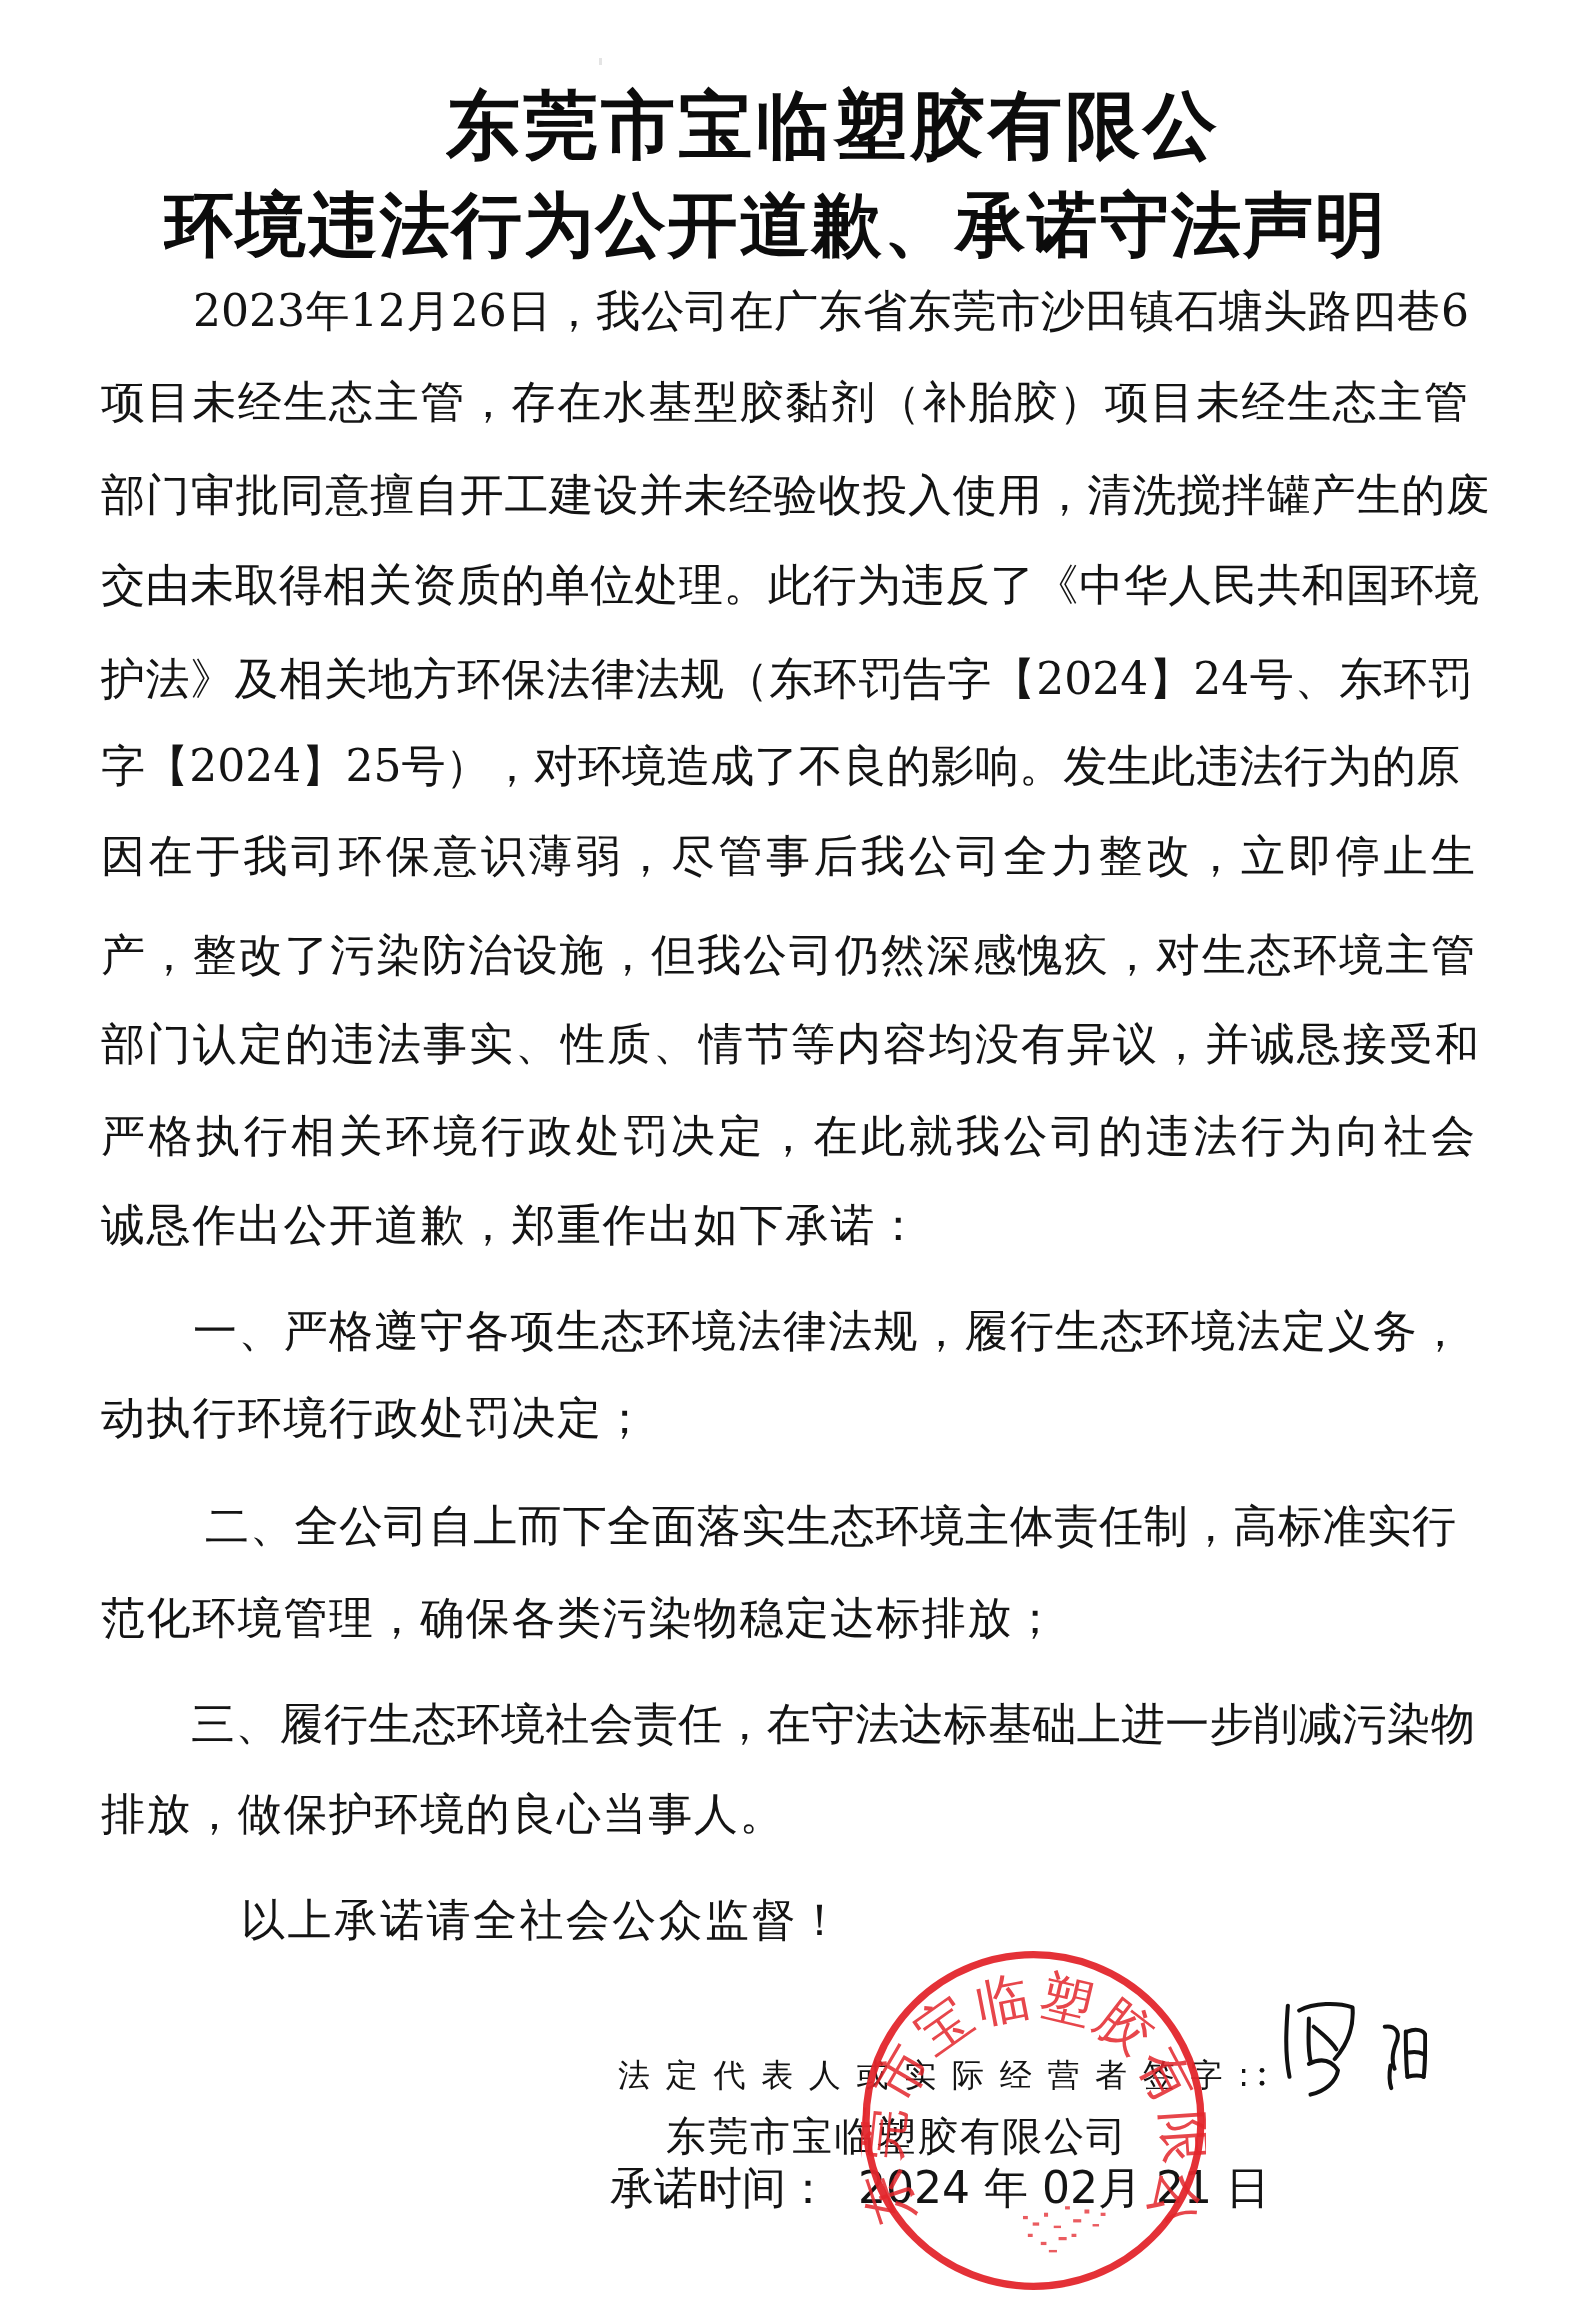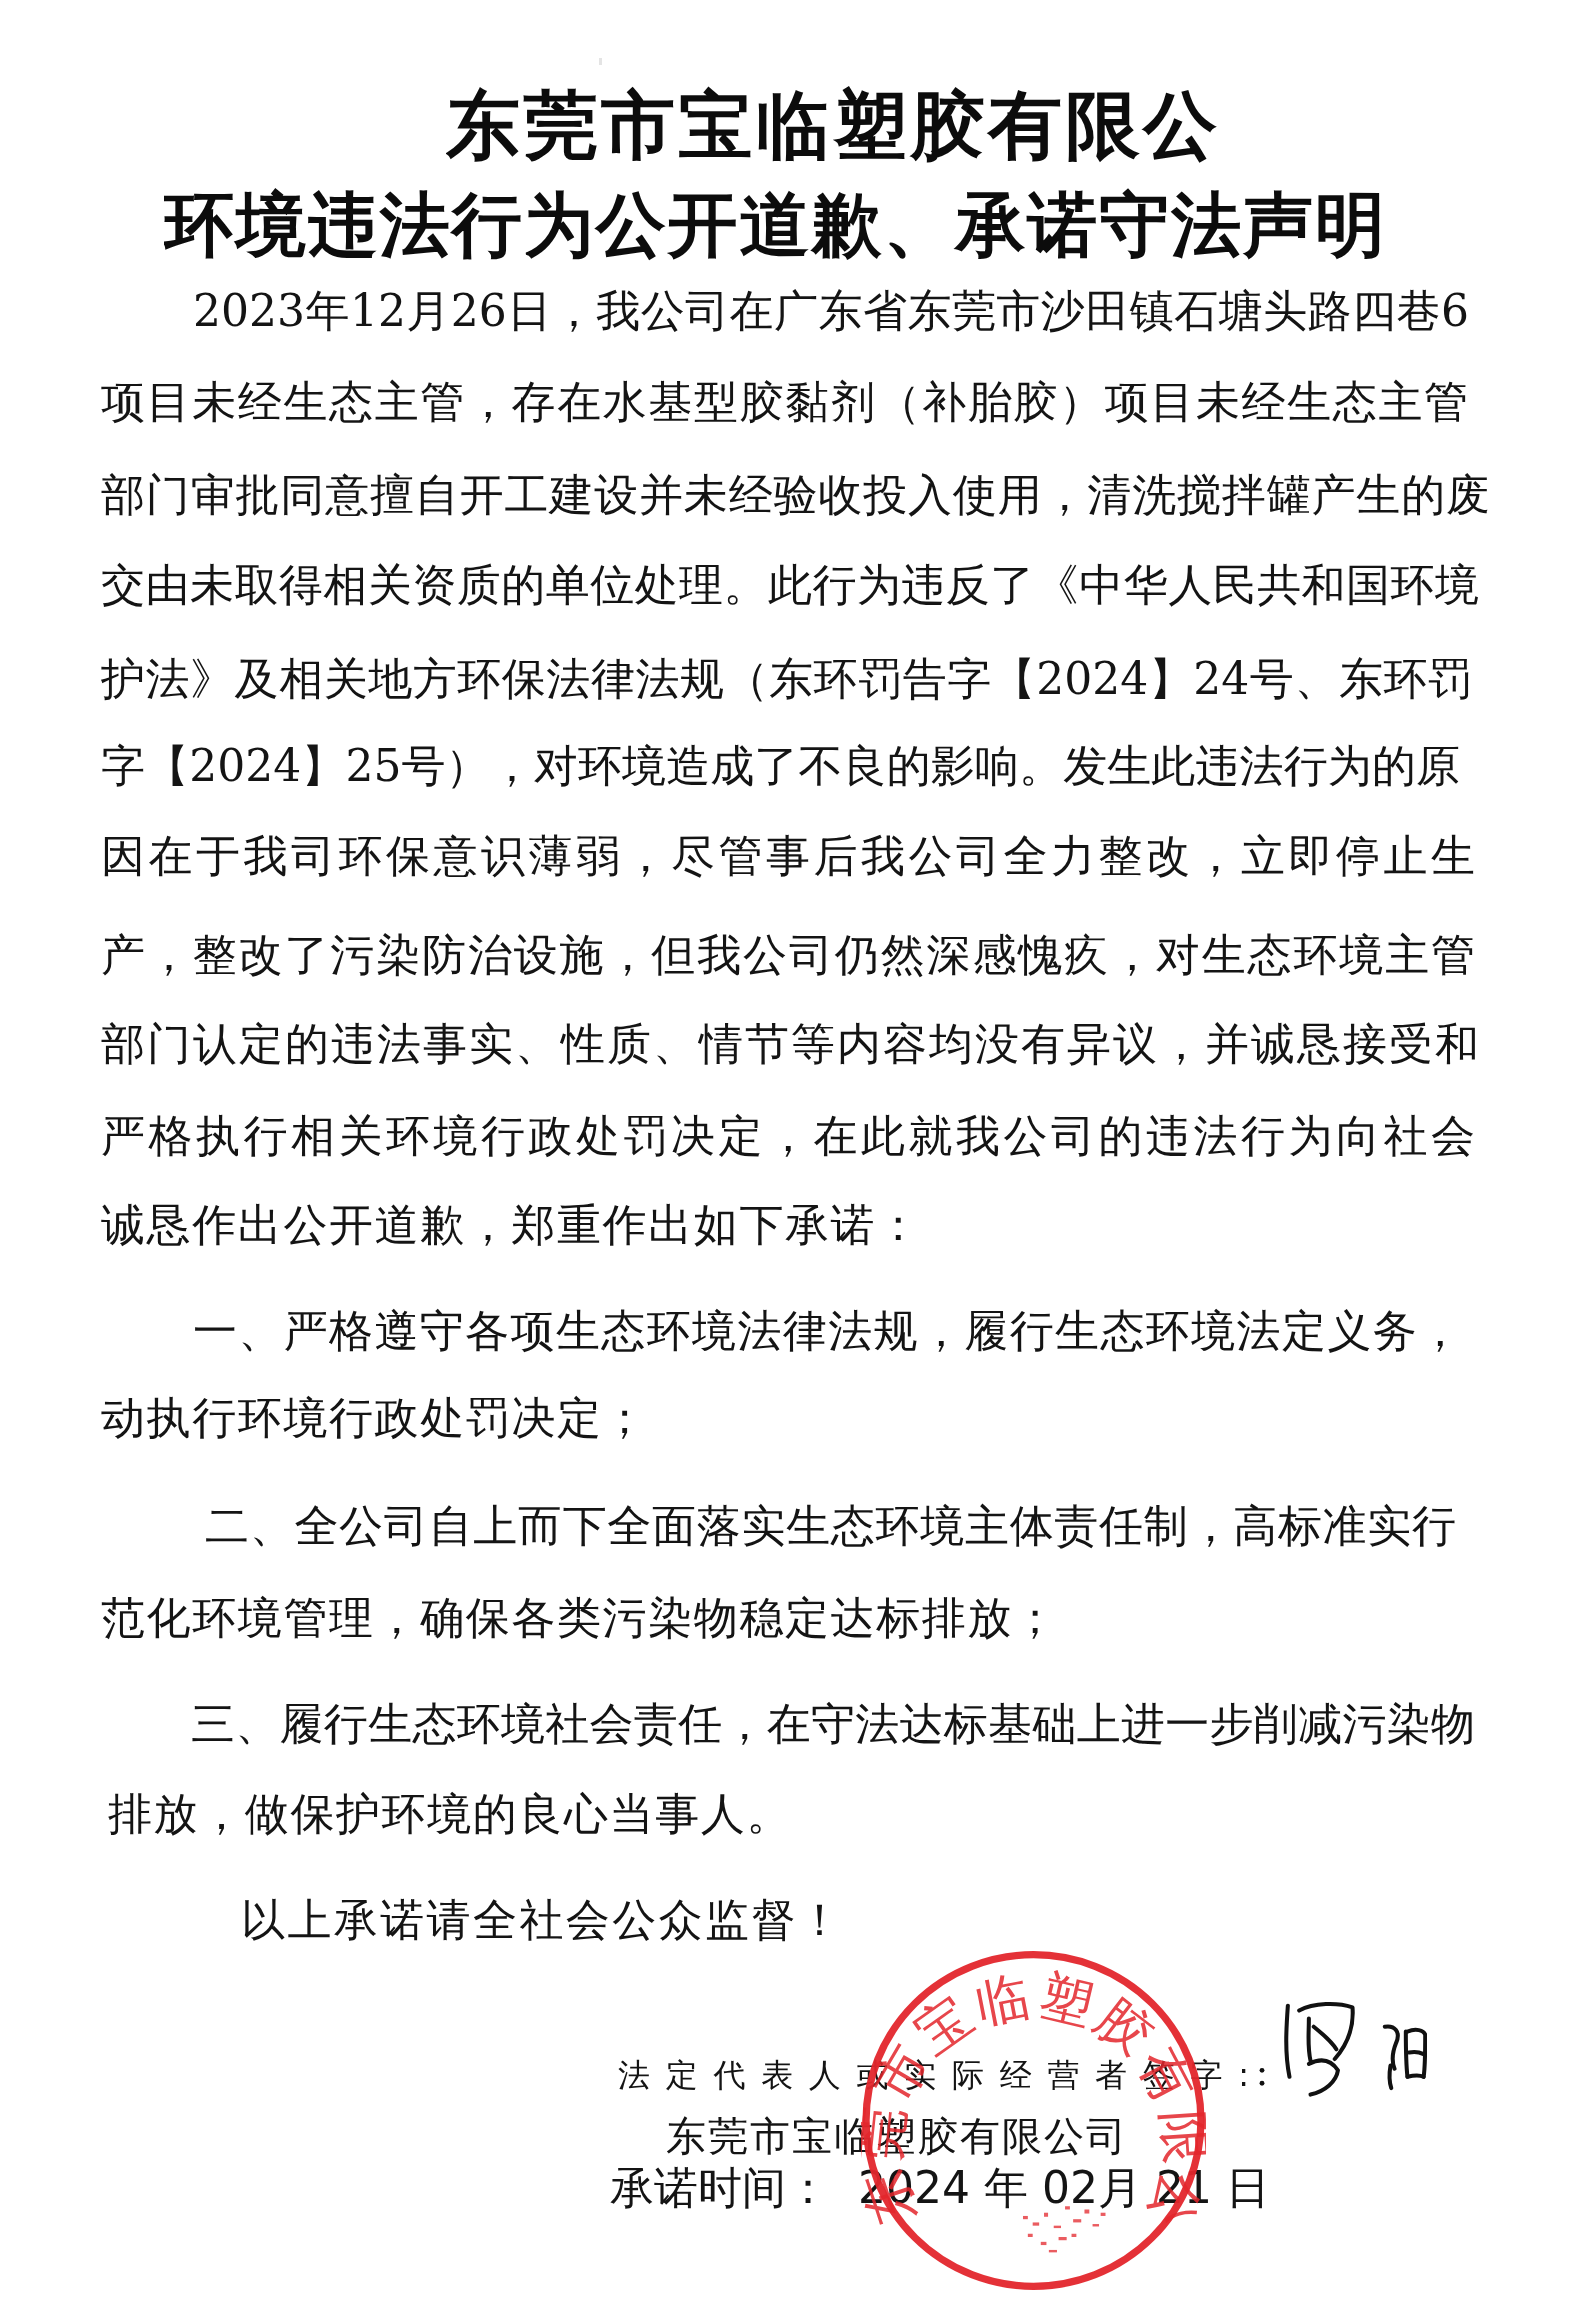--- a/index.html
+++ b/index.html
@@ -71,21 +71,21 @@
   <div class="line justify" style="left:101px; top:1110px; width:1374px;">严格执行相关环境行政处罚决定，在此就我公司的违法行为向社会</div>
   <div class="line natural" style="left:101px; top:1200px;font-family:Liberation Serif, serif;">诚恳作出公开道歉，郑重作出如下承诺：</div>
 
   <div class="line justify" style="left:193px; top:1305px; width:1269px;">一、严格遵守各项生态环境法律法规，履行生态环境法定义务，主</div>
   <div class="line natural" style="left:101px; top:1392px;">动执行环境行政处罚决定；</div>
 
   <div class="line justify" style="left:205px; top:1500px; width:1251px;">二、全公司自上而下全面落实生态环境主体责任制，高标准实行规</div>
   <div class="line natural" style="left:101px; top:1592px;">范化环境管理，确保各类污染物稳定达标排放；</div>
 
   <div class="line justify" style="left:191px; top:1698px; width:1284px;">三、履行生态环境社会责任，在守法达标基础上进一步削减污染物</div>
-  <div class="line natural" style="left:101px; top:1788px;margin-left:7px;">排放，做保护环境的良心当事人。</div>
+  <div class="line natural" style="left:101px; top:1788px;">排放，做保护环境的良心当事人。</div>
 
   <div class="line natural" style="left:241px; top:1894px; letter-spacing:2.4px;">以上承诺请全社会公众监督！</div>
 
   <div class="line justify sans" style="left:618px; top:2049px; width:631px; font-size:32px;">法定代表人或实际经营者签字:</div>
 
   <div class="signature">
     <svg width="170" height="101" viewBox="0 0 210 125">
       <g fill="none" stroke="#111" stroke-width="5" stroke-linecap="round" stroke-linejoin="round">
         <path d="M38 12 C36 40 34 70 40 100"></path>
         <path d="M52 18 C70 8 100 8 118 14 C120 40 110 62 96 78"></path>

